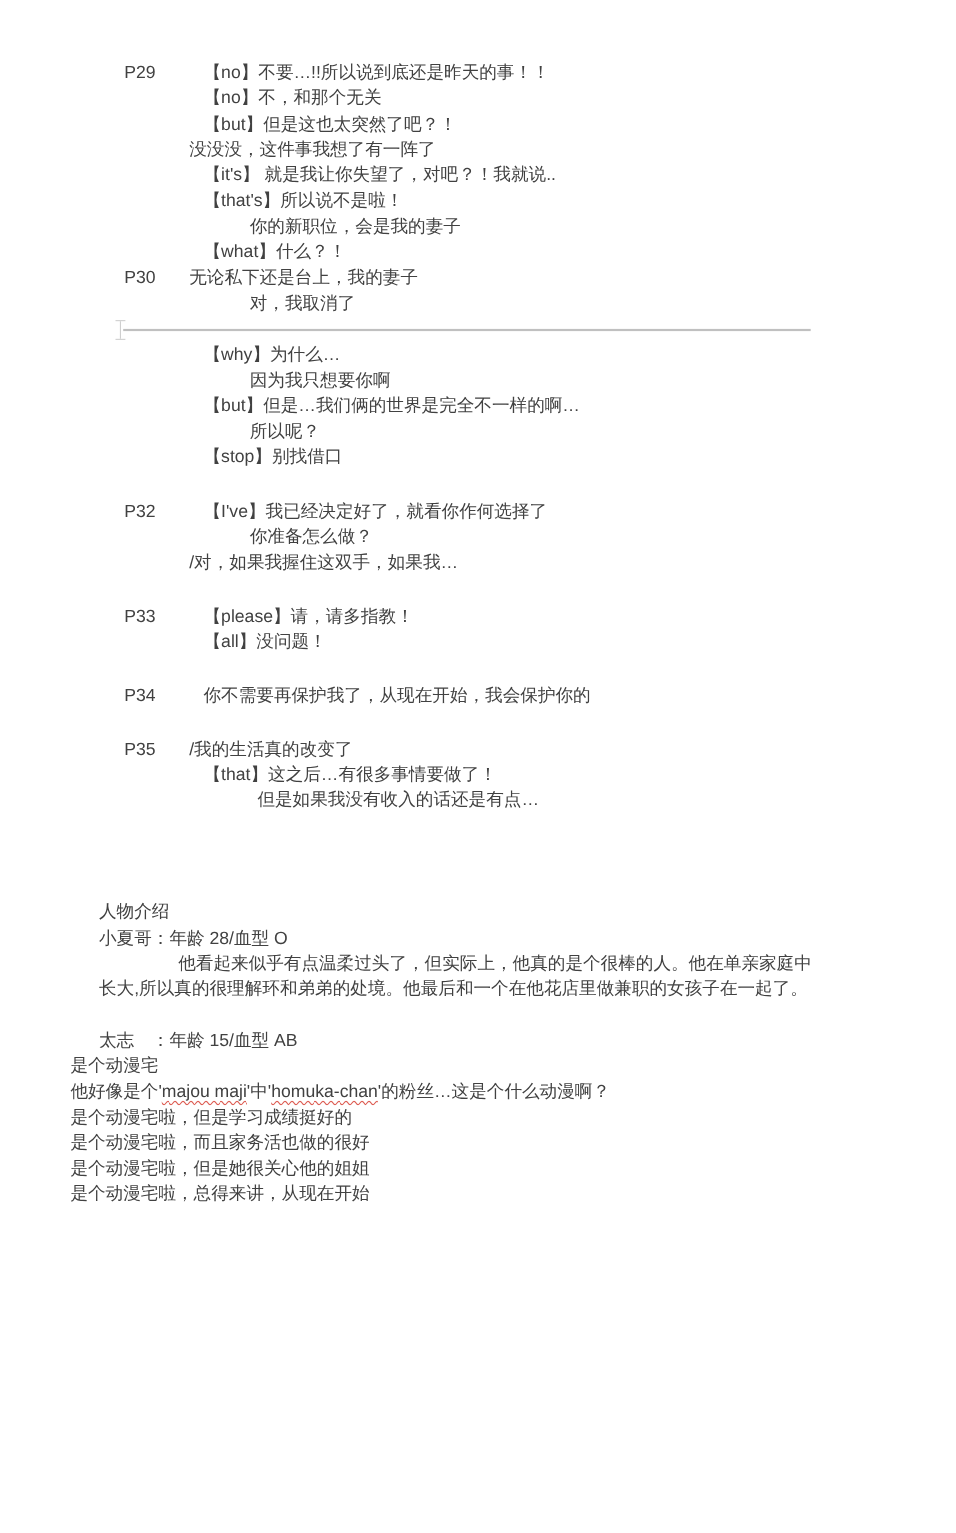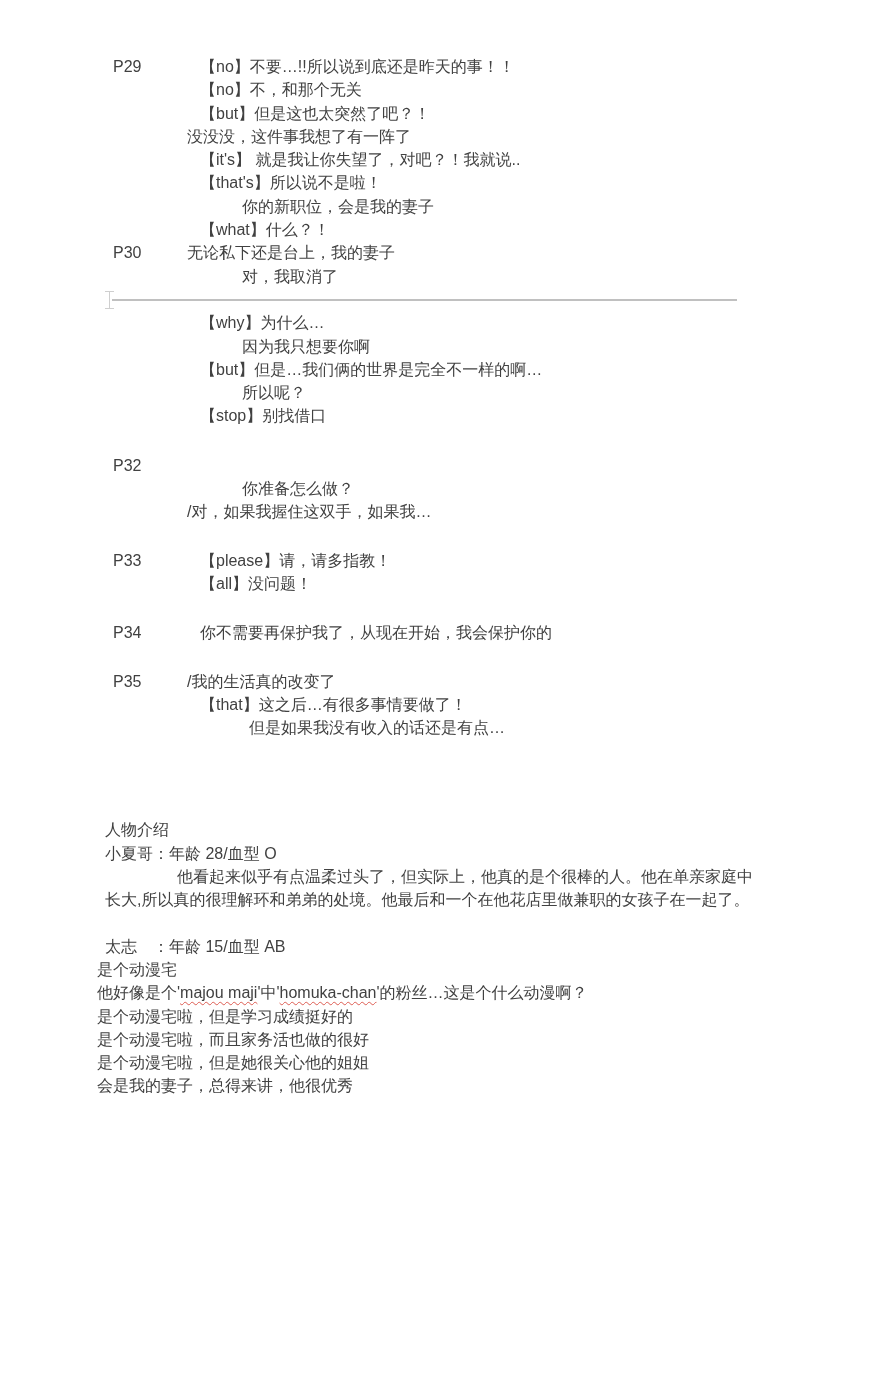--- a/index.html
+++ b/index.html
@@ -14,30 +14,30 @@
     position:relative;
     width:869px;height:1394px;
     background:var(--bg);
     box-sizing:border-box;
     padding-top:55px;
     font-family:"Liberation Sans","DejaVu Sans",sans-serif;
     font-size:16px;
     color:var(--text);
     overflow:hidden;
   }
-  .row{position:relative;height:23.3px;line-height:23.3px;white-space:pre;padding-left:15px;}
+  .row{position:relative;height:23.3px;line-height:23.3px;white-space:pre;}
   .page-label{position:absolute;left:113px;top:0;}
   .content{display:inline-block;}
   .t-bracket{margin-left:185px;}
   .t-reduced{margin-left:172px;}
   .t-cont{margin-left:227px;font-family:Liberation Mono, monospace;}
   .t-cont2{margin-left:234px;text-align:right;}
   .t-intro{margin-left:90px;}
   .t-intro-first{margin-left:162px;}
-  .t-sub{margin-left:82px;}
+  .t-sub{margin-left:64px;}
   .spacer{width:100%;}
   .divider-row{position:relative;height:23.3px;}
   .divider-line{position:absolute;left:112px;width:625px;top:11px;height:2px;background:var(--divider);}
   .break-mark{position:absolute;left:105px;top:3px;width:9px;height:16px;border-top:1px solid #cfcfcf;border-bottom:1px solid #cfcfcf;}
   .break-mark::before{content:"";position:absolute;left:4px;top:0;bottom:0;width:1px;background:#cfcfcf;}
   .misspell{
     text-decoration:underline;
     text-decoration-style:wavy;
     text-decoration-color:var(--misspell);
     text-decoration-thickness:1px;
@@ -61,21 +61,21 @@
     <div class="divider-row">
       <span class="break-mark"></span>
       <span class="divider-line"></span>
     </div>
     <div class="row"><span class="content t-bracket">【why】为什么…</span></div>
     <div class="row"><span class="content t-cont">因为我只想要你啊</span></div>
     <div class="row"><span class="content t-bracket">【but】但是…我们俩的世界是完全不一样的啊…</span></div>
     <div class="row"><span class="content t-cont">所以呢？</span></div>
     <div class="row"><span class="content t-bracket">【stop】别找借口</span></div>
     <div class="spacer" style="height: 26px;"></div>
-    <div class="row"><span class="page-label">P32</span></div>
+    <div class="row"><span class="page-label">P32</span><span class="content t-bracket">【I've】我已经决定好了，就看你作何选择了</span></div>
     <div class="row"><span class="content t-cont">你准备怎么做？</span></div>
     <div class="row"><span class="content t-reduced">/对，如果我握住这双手，如果我…</span></div>
     <div class="spacer" style="height: 25px;"></div>
     <div class="row"><span class="page-label">P33</span><span class="content t-bracket">【please】请，请多指教！</span></div>
     <div class="row"><span class="content t-bracket">【all】没问题！</span></div>
     <div class="spacer" style="height: 26px;"></div>
     <div class="row"><span class="page-label">P34</span><span class="content t-bracket">你不需要再保护我了，从现在开始，我会保护你的</span></div>
     <div class="spacer" style="height: 25px;"></div>
     <div class="row"><span class="page-label">P35</span><span class="content t-reduced">/我的生活真的改变了</span></div>
     <div class="row"><span class="content t-bracket">【that】这之后…有很多事情要做了！</span></div>
@@ -85,14 +85,14 @@
     <div class="row"><span class="content t-intro">小夏哥：年龄 28/血型 O</span></div>
     <div class="row"><span class="content t-intro-first">他看起来似乎有点温柔过头了，但实际上，他真的是个很棒的人。他在单亲家庭中</span></div>
     <div class="row"><span class="content t-intro">长大,所以真的很理解环和弟弟的处境。他最后和一个在他花店里做兼职的女孩子在一起了。</span></div>
     <div class="spacer" style="height: 23px;"></div>
     <div class="row"><span class="content t-intro">太志　：年龄 15/血型 AB</span></div>
     <div class="row"><span class="content t-sub">是个动漫宅</span></div>
     <div class="row"><span class="content t-sub"><span class="">他好像是个'</span><span class="misspell">majou maji</span><span class="">'中'</span><span class="misspell">homuka-chan</span><span class="">'的粉丝…这是个什么动漫啊？</span></span></div>
     <div class="row"><span class="content t-sub">是个动漫宅啦，但是学习成绩挺好的</span></div>
     <div class="row"><span class="content t-sub">是个动漫宅啦，而且家务活也做的很好</span></div>
     <div class="row"><span class="content t-sub">是个动漫宅啦，但是她很关心他的姐姐</span></div>
-    <div class="row"><span class="content t-sub">会是我的妻子，总得来讲，他很优秀</span></div>
+    <div class="row"><span class="content t-sub">是个动漫宅啦，总得来讲，从现在开始</span></div>
   </div>
 
 </body></html>

